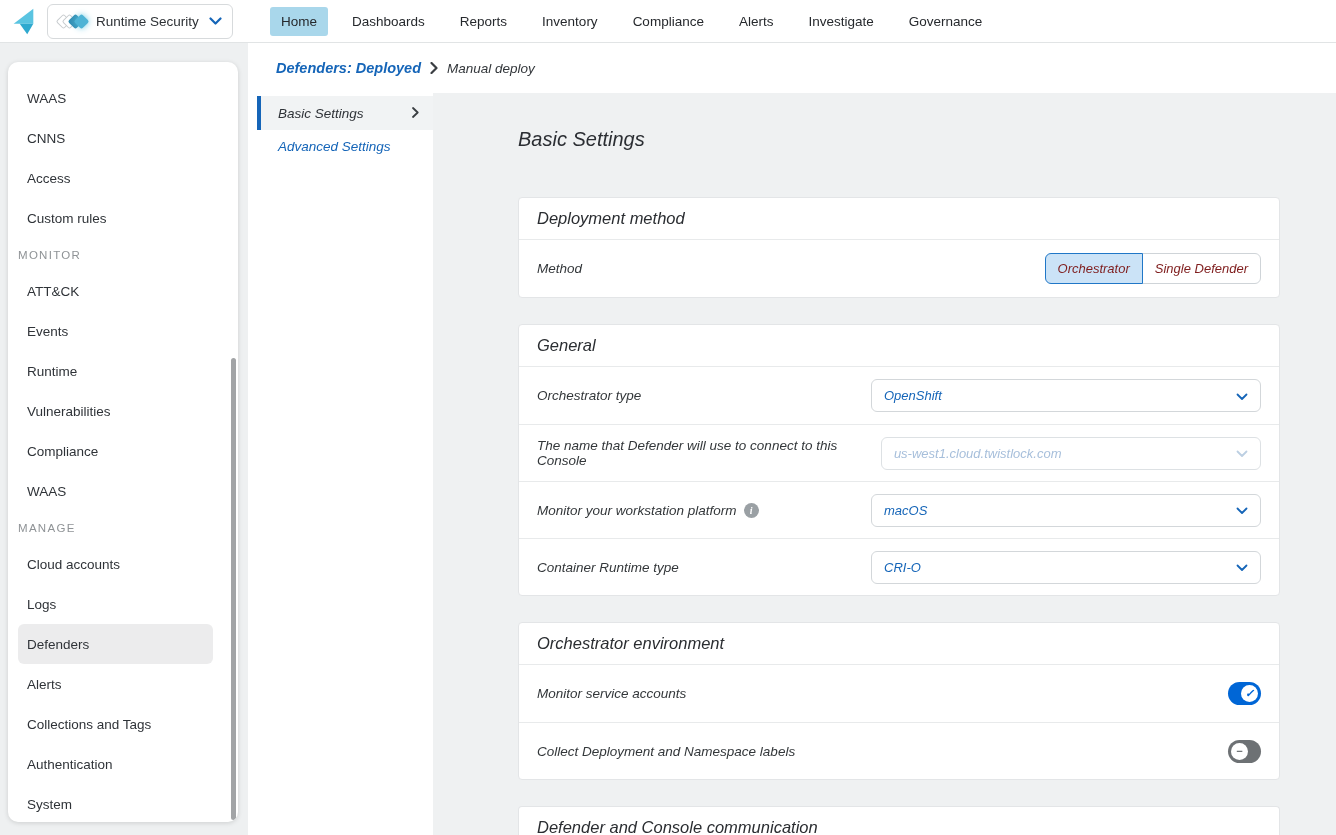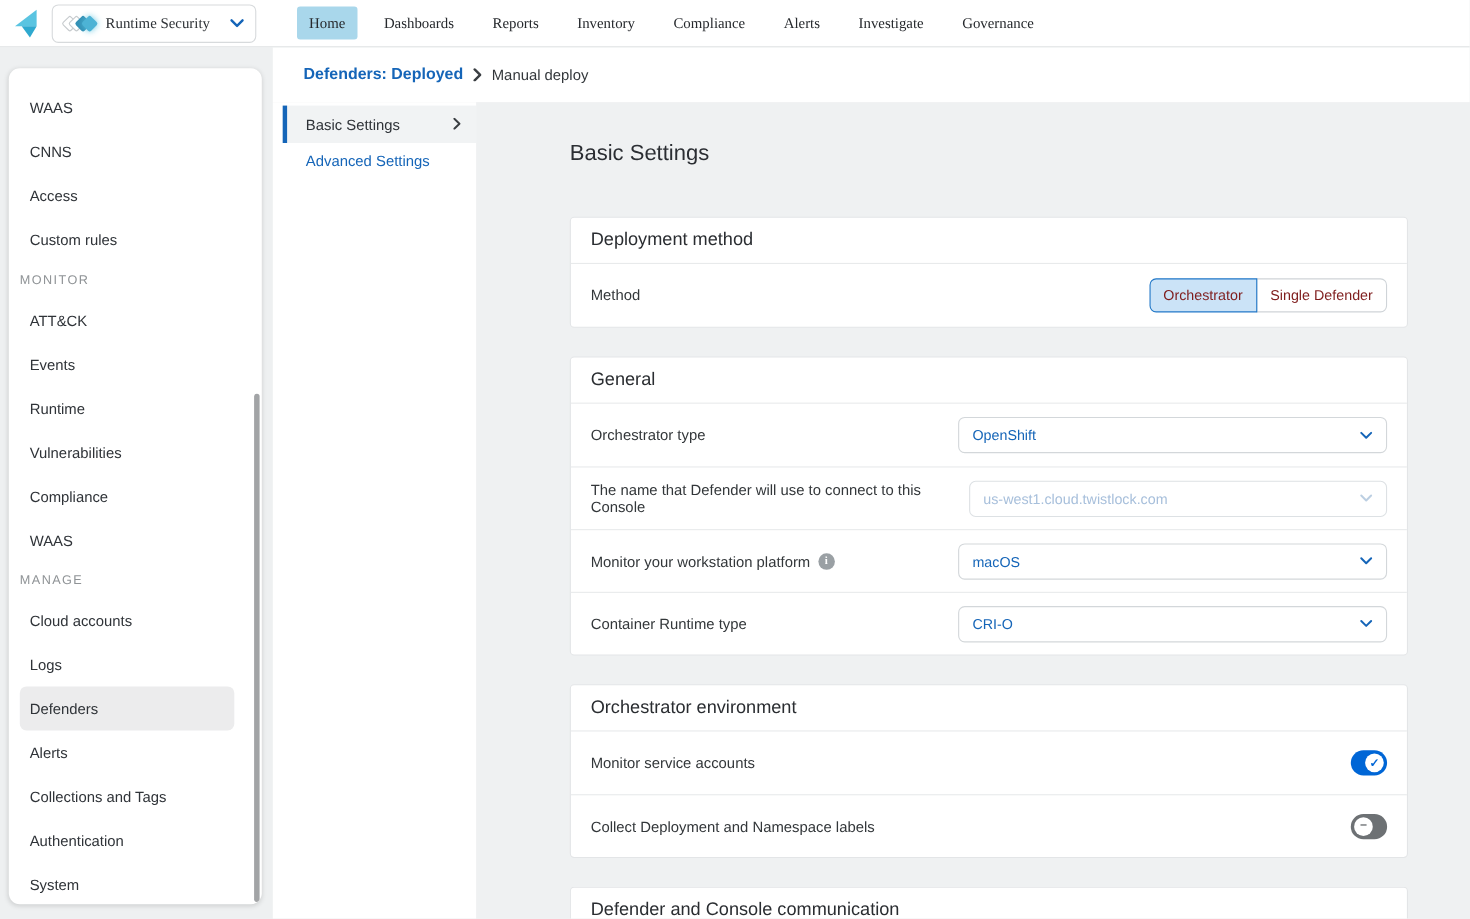--- a/index.html
+++ b/index.html
@@ -1,21 +1,21 @@
 <!DOCTYPE html>
 <html><head>
 <meta charset="utf-8">
 <style>
   * { margin:0; padding:0; box-sizing:border-box; }
   html,body { width:1336px; height:835px; overflow:hidden; background:#eef0f1;
               font-family:"Liberation Sans", sans-serif; color:#2e3236; }
 
   
   .topbar { position:absolute; left:0; top:0; width:1336px; height:43px; background:#fff;
-            border-bottom:1px solid #e1e4e5; display:flex; align-items:center; z-index:10;font-family:Liberation Serif, serif; }
+            border-bottom:1px solid #e1e4e5; display:flex; align-items:center; z-index:10; }
   .brand-logo { width:30px; height:30px; margin:0 9px 0 8px; flex:0 0 auto; }
   .module-box { display:flex; align-items:center; height:35px; width:186px; border:1px solid #d7dadc;
                 border-radius:6px; background:#fff; padding:0 10px; cursor:pointer; }
   .diamonds { display:flex; align-items:center; margin-right:9px; }
   .dmd { width:11px; height:11px; transform:rotate(45deg); border-radius:2px; background:#fff;
          border:1.5px solid #c7cbce; }
   .dmd + .dmd { margin-left:-5px; }
   .dmd.f1 { background:#338fb4; border:none; }
   .dmd.f2 { background:#4db3d5; border:none; box-shadow:0 0 6px rgba(86,195,224,.9); }
   .module-label { font-size:13.5px; color:#2e3236; flex:1; }
@@ -32,21 +32,21 @@
                border-radius:10px; box-shadow:0 1px 5px rgba(0,0,0,.14); padding-top:16px; overflow:hidden; }
   .side-item { height:40px; display:flex; align-items:center; margin:0 25px 0 10px;
                padding-left:9px; font-size:13.5px; color:#2f3338; border-radius:6px; cursor:pointer; }
   .side-item.selected { background:#ececed; }
   .side-header { height:33px; display:flex; align-items:center; padding-left:10px; font-size:11.5px;
                  color:#8f9396; letter-spacing:1.3px; }
   .side-scrollbar { position:absolute; right:2px; top:296px; width:5px; height:462px;
                     background:#a2a4a6; border-radius:3px; }
 
   
-  .content { position:absolute; left:248px; top:43px; width:1088px; height:792px; }
+  .content { position:absolute; left:248px; top:43px; width:1088px; height:792px;font-style:italic; }
   .crumb-bar { height:50px; background:#fff; display:flex; align-items:center; padding-left:28px; }
   .crumb-link { font-size:14.5px; color:#1565b8; font-weight:bold; cursor:pointer; }
   .crumb-sep { margin:0 9px; display:flex; align-items:center; }
   .crumb-current { font-size:13.5px; color:#33373b; }
 
   .content-body { display:flex; height:742px; }
   .subnav { width:185px; background:#fff; padding-top:3px; flex:0 0 auto; }
   .subnav-item { height:34px; display:flex; align-items:center; font-size:13.5px; cursor:pointer; }
   .subnav-item.active { background:#f1f3f4; border-left:4px solid #1565b8; padding-left:17px;
                         padding-right:14px; justify-content:space-between; color:#2f3338;

